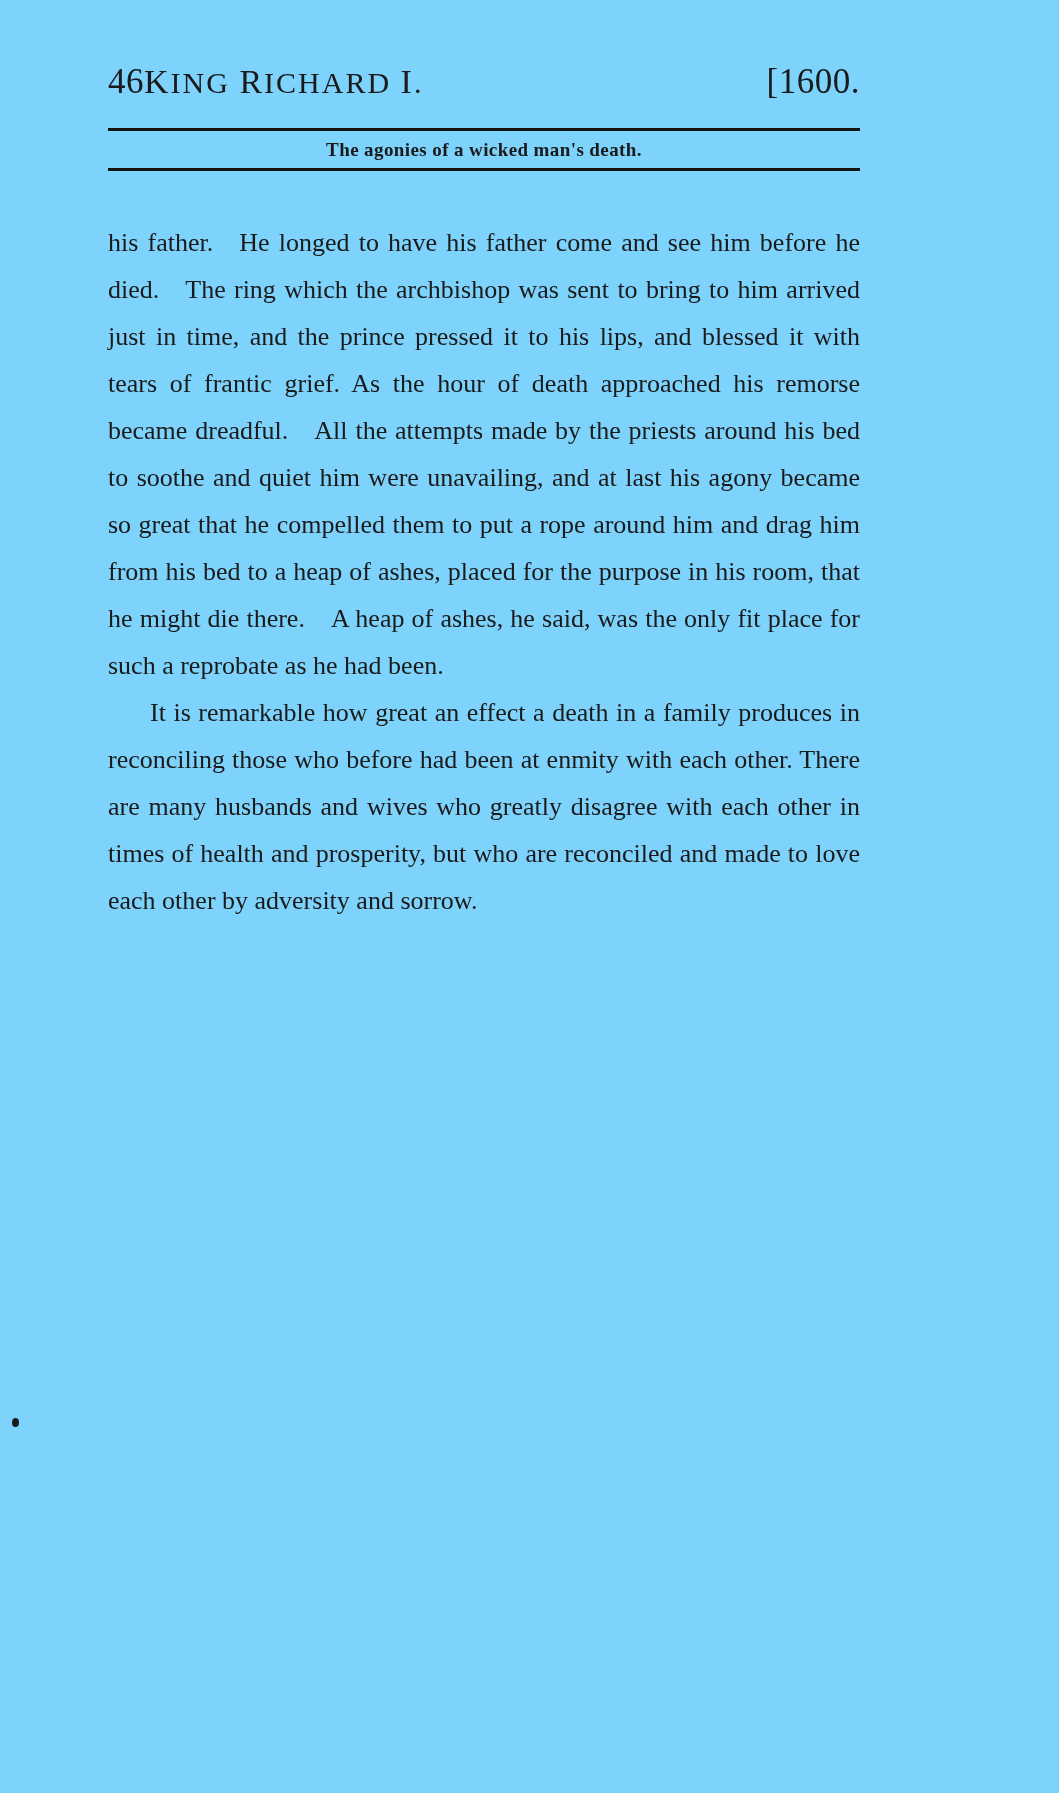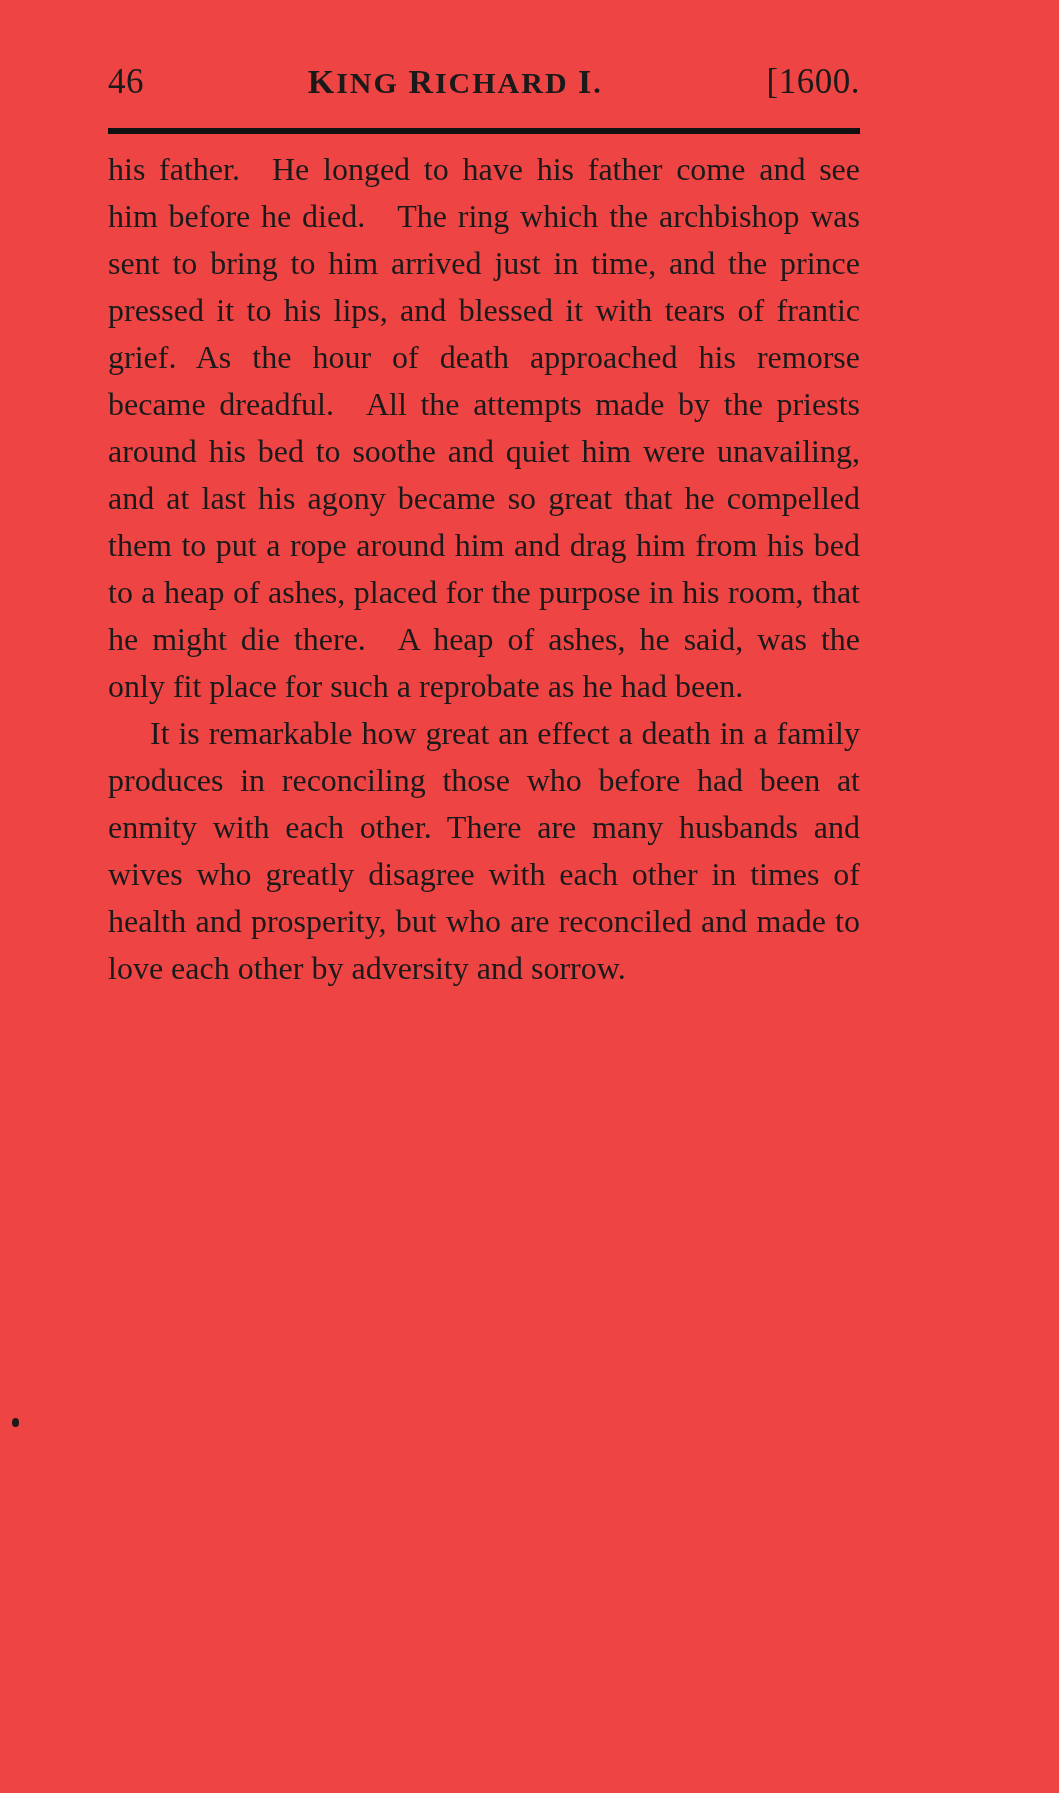--- a/index.html
+++ b/index.html
@@ -5,21 +5,21 @@
   html, body {
     margin: 0;
     padding: 0;
     background: #ffffff;
   }
   .page {
     position: relative;
     width: 1059px;
     height: 1793px;
     margin: 0 auto;
-    background: #ef4444;
+    background: #7dd3fc;
     font-family: "Liberation Serif", serif;
     color: #1a1a1a;
     overflow: hidden;
   }
   .content {
     position: absolute;
     left: 108px;
     top: 62px;
     width: 752px;
   }
@@ -31,23 +31,21 @@
     width: 100%;
     height: 56px;
   }
   .folio {
     font-size: 35px;
     letter-spacing: 0.5px;
   }
   .booktitle {
     font-size: 30px;
     letter-spacing: 2px;
-    text-align: center;
     flex: 1;
-    font-weight: bold;
   }
   .booktitle .smallcaps-first {
     font-size: 34px;
   }
   .chapno {
     font-size: 35px;
     letter-spacing: 0.5px;
     white-space: nowrap;
   }
   .rule-top {
@@ -64,22 +62,22 @@
   }
   .sidenote {
     text-align: center;
     font-size: 19px;
     font-weight: bold;
     letter-spacing: 0.4px;
     padding: 8px 0 7px 0;
   }
   
   .body {
-    margin-top: 12px;
-    font-size: 32px;
+    margin-top: 48px;
+    font-size: 26px;
     line-height: 47px;
     text-align: justify;
     text-justify: inter-word;
     hyphens: manual;
   }
   .body p {
     margin: 0;
     text-indent: 0;
   }
   .body p + p {
@@ -104,20 +102,21 @@
   <div class="content">
 
     <div class="runhead">
       <span class="folio">46</span>
       <span class="booktitle"><span class="smallcaps-first">K</span>ING <span class="smallcaps-first">R</span>ICHARD <span class="smallcaps-first">I</span>.</span>
       <span class="chapno">[1600.</span>
     </div>
 
     <hr class="rule-top">
 
+    <div class="sidenote">The agonies of a wicked man's death.</div>
 
     <hr class="rule-bottom">
 
     <div class="body">
       <p>his father. He longed to have his father come and see him before he died. The ring which the archbishop was sent to bring to him arrived just in time, and the prince pressed it to his lips, and blessed it with tears of frantic grief. As the hour of death approached his remorse became dreadful. All the attempts made by the priests around his bed to soothe and quiet him were unavailing, and at last his agony became so great that he compelled them to put a rope around him and drag him from his bed to a heap of ashes, placed for the purpose in his room, that he might die there. A heap of ashes, he said, was the only fit place for such a reprobate as he had been.</p>
       <p>It is remarkable how great an effect a death in a family produces in reconciling those who before had been at enmity with each other. There are many husbands and wives who greatly disagree with each other in times of health and prosperity, but who are reconciled and made to love each other by adversity and sorrow.</p>
     </div>
 
   </div>
 

